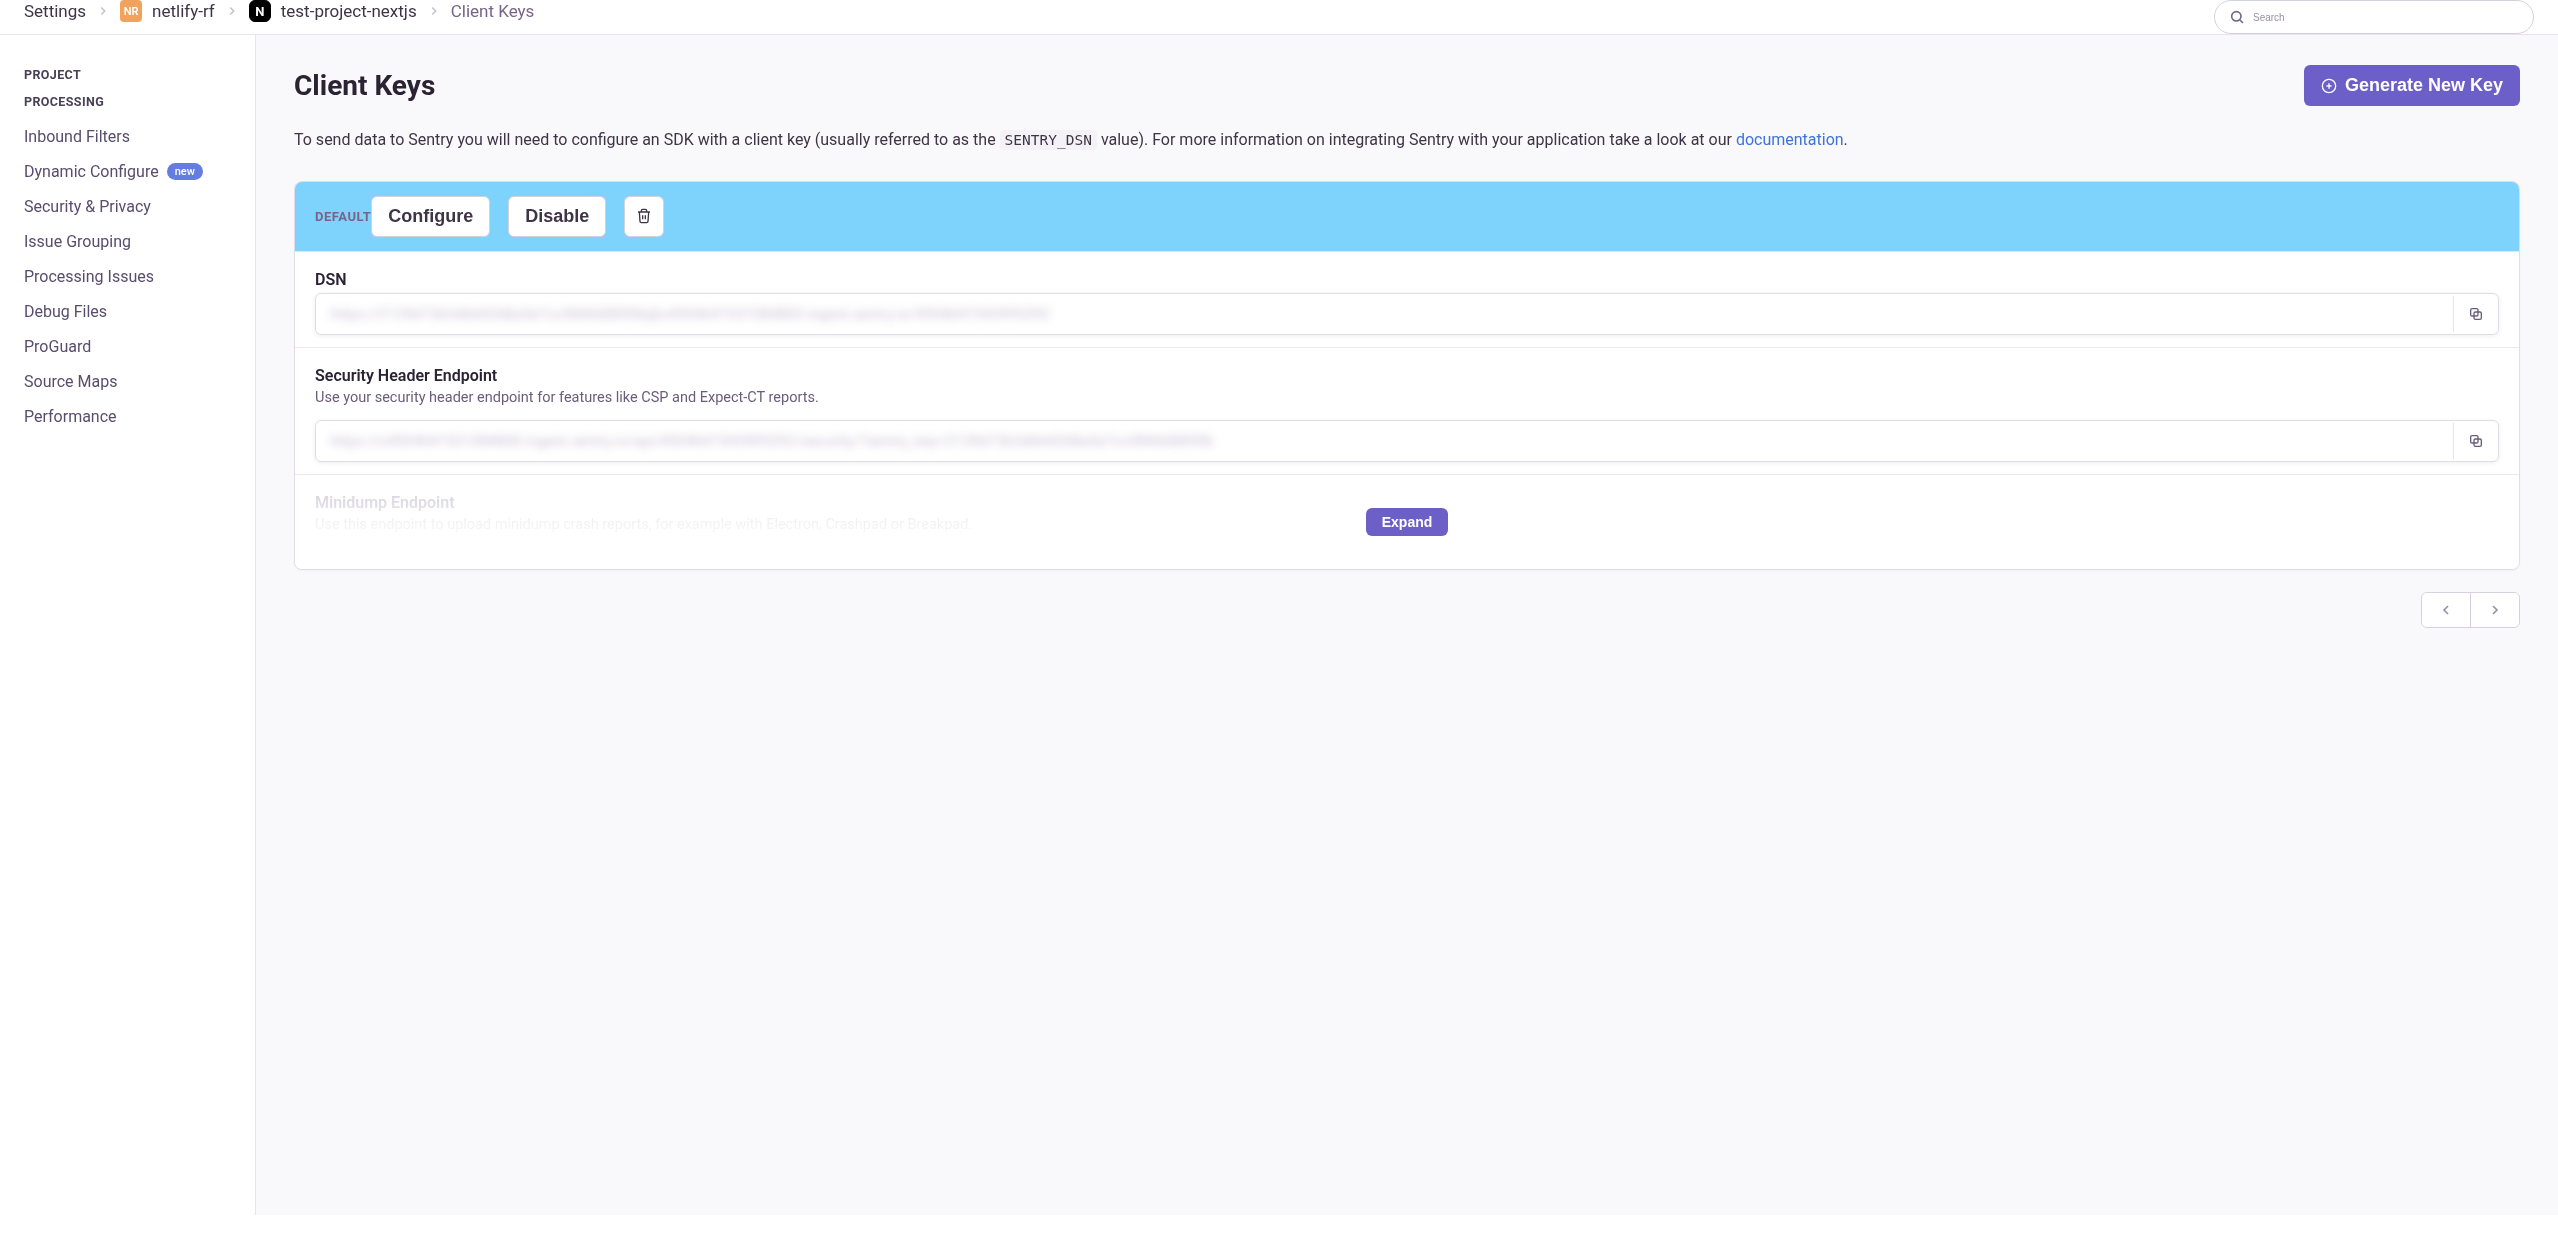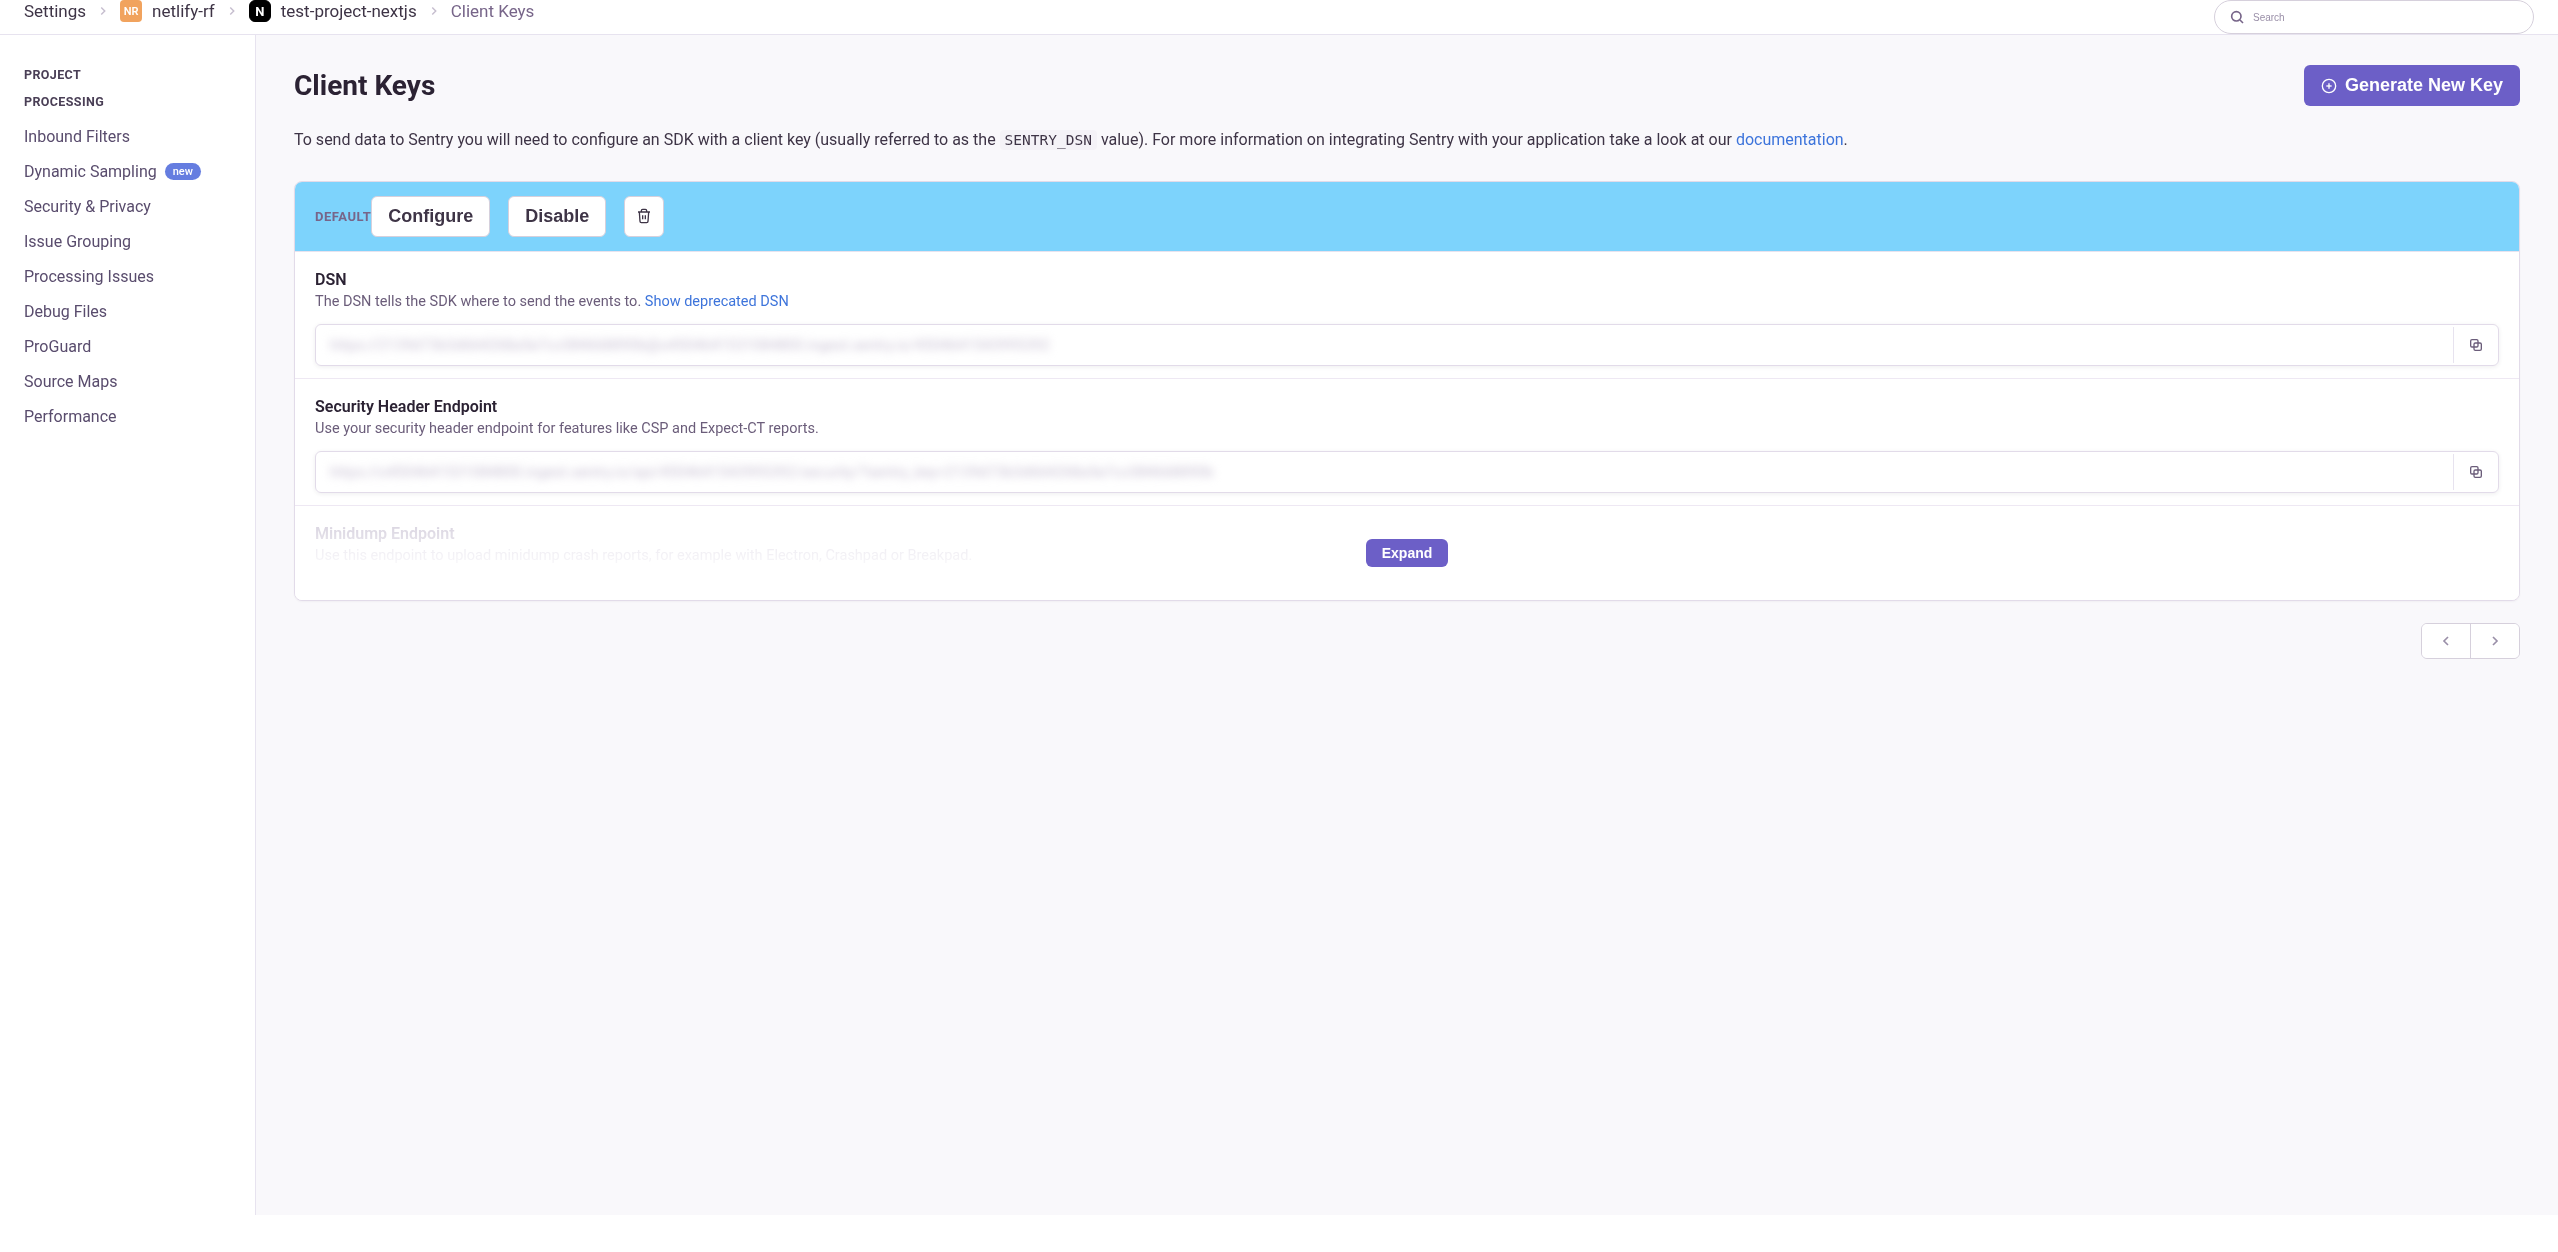--- a/index.html
+++ b/index.html
@@ -283,21 +283,21 @@
   </div>
 </div>
 
 <div class="layout">
   <aside class="sidebar">
     <div class="side-section-title">PROJECT</div>
     <div class="side-section-title">PROCESSING</div>
     <ul class="side-nav">
       <li>Inbound Filters</li>
       <li>
-        <span>Dynamic Sampling</span>
+        <span>Dynamic Configure</span>
         <span class="badge-new">new</span>
       </li>
       <li>Security &amp; Privacy</li>
       <li>Issue Grouping</li>
       <li>Processing Issues</li>
       <li>Debug Files</li>
       <li>ProGuard</li>
       <li>Source Maps</li>
       <li>Performance</li>
     </ul>
@@ -336,23 +336,20 @@
                   <path d="M10 11v6M14 11v6"></path>
                   <path d="M8 6V4a2 2 0 0 1 2-2h4a2 2 0 0 1 2 2v2"></path>
                 </svg>
             </span>
           </button>
         </div>
       </div>
 
       <div class="panel-section">
         <div class="field-title">DSN</div>
-        <div class="field-desc">
-          <span>The DSN tells the SDK where to send the events to. </span><a href="#">Show deprecated DSN</a>
-        </div>
         <div class="secret-row">
           <div class="secret-value">https://2139d73b3d664268a5e7cc084668890b@o4504641531084800.ingest.sentry.io/4504641543995392</div>
           <div class="copy-btn">
             <span>
               <svg width="16" height="16" viewBox="0 0 24 24" fill="none" stroke="currentColor" stroke-width="2">
                   <rect x="9" y="9" width="11" height="11" rx="2"></rect>
                   <rect x="4" y="4" width="11" height="11" rx="2"></rect>
                 </svg>
             </span>
           </div>

